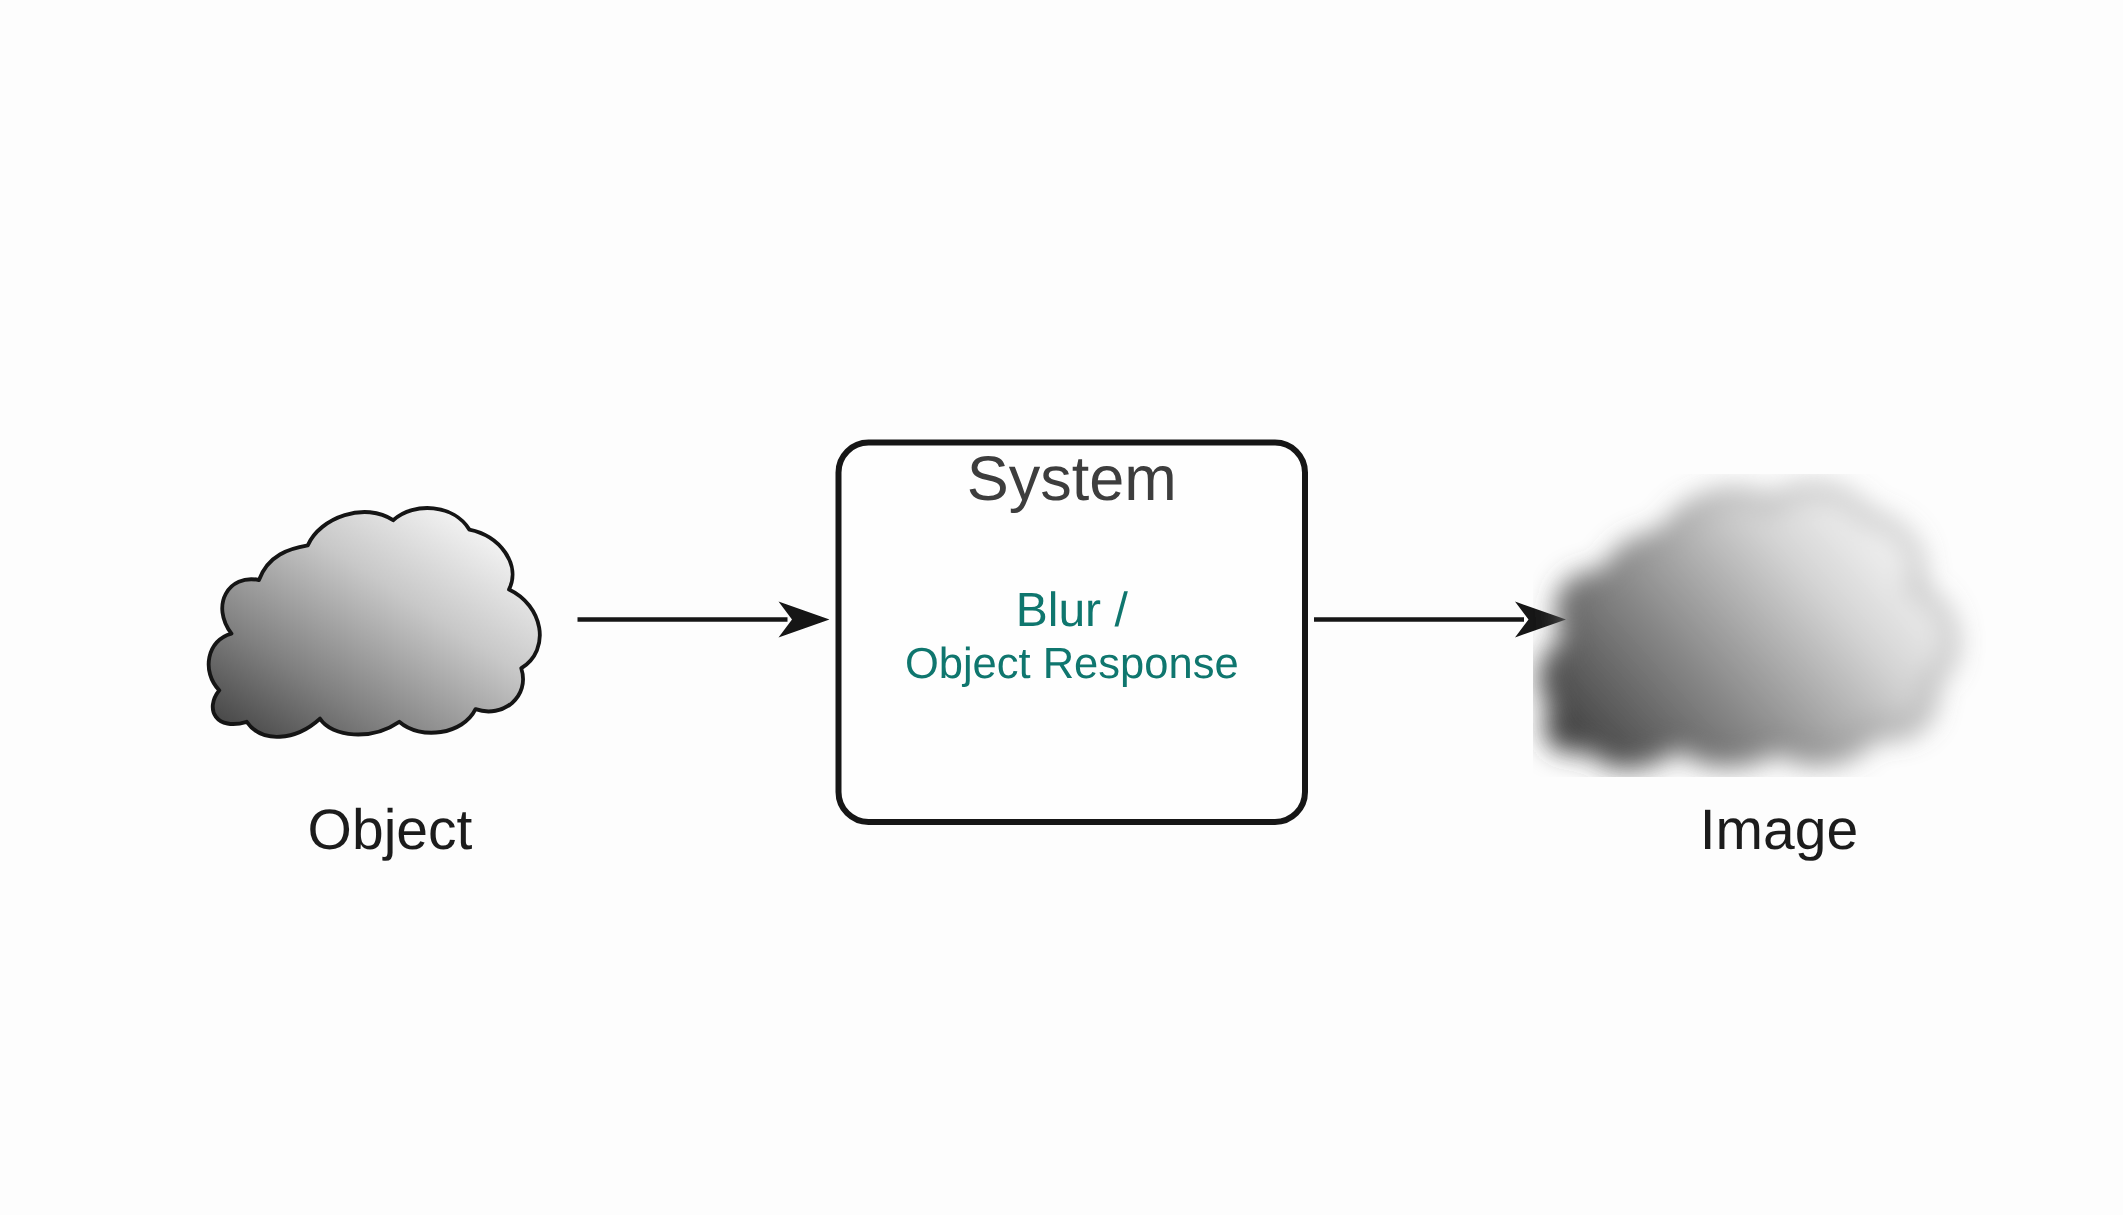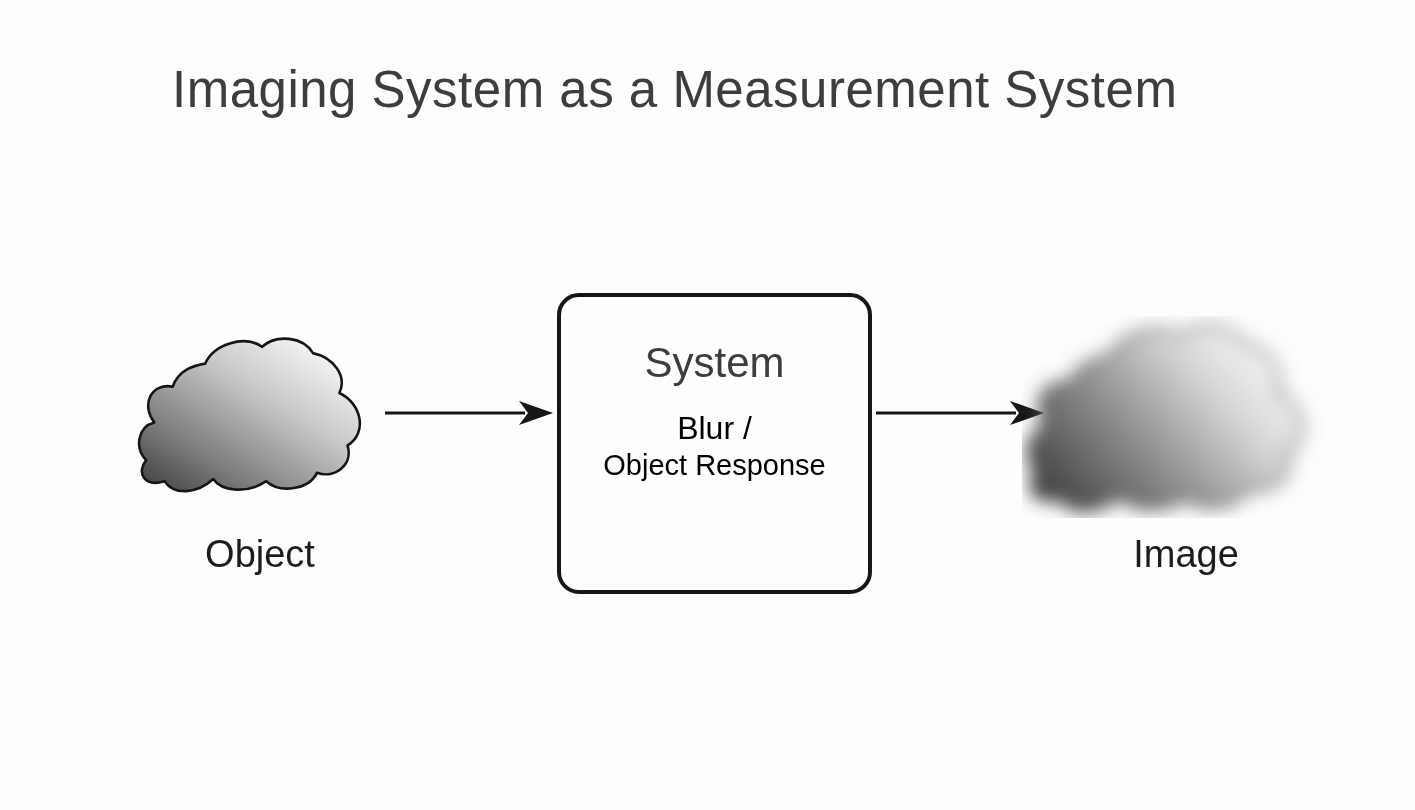--- a/index.html
+++ b/index.html
@@ -53,33 +53,32 @@
     left: 557px;
     top: 293px;
     width: 307px;
     height: 249px;
     background: #fefefe;
     border: 4px solid #161616;
     border-radius: 22px;
     display: flex;
     flex-direction: column;
     align-items: center;
-    padding-top: 44px;
     box-sizing: content-box;
     text-align: center;
   }
   .system-box-title {
     font-size: 42px;
     font-weight: 400;
     color: #3d3d3d;
     line-height: 1.05;
   }
   .system-box-subtitle {
-    margin-top: 26px;
-    color: #000000;
+    margin-top: 48px;
+    color: #0f766e;
     font-weight: 400;
   }
   .system-box-subtitle .line1 {
     font-size: 32px;
     line-height: 1.1;
     display: block;
   }
   .system-box-subtitle .line2 {
     font-size: 29px;
     line-height: 1.35;
@@ -95,21 +94,20 @@
     width: 300px;
   }
   .object-label { left: 110px; }
   .image-label  { left: 1036px; }
 </style>
 </head>
 <body>
 
 <div class="slide">
 
-  <h1 class="slide-title">Imaging System as a Measurement System</h1>
 
   <svg class="object-cloud-svg" viewBox="0 0 240 160" preserveAspectRatio="none">
     <defs>
       <linearGradient id="gObj" x1="0" y1="1" x2="0.9" y2="0.05">
         <stop offset="0" stop-color="#3c3c3c"></stop>
         <stop offset="0.3" stop-color="#808080"></stop>
         <stop offset="0.65" stop-color="#c8c8c8"></stop>
         <stop offset="1" stop-color="#fcfcfc"></stop>
       </linearGradient>
     </defs>

